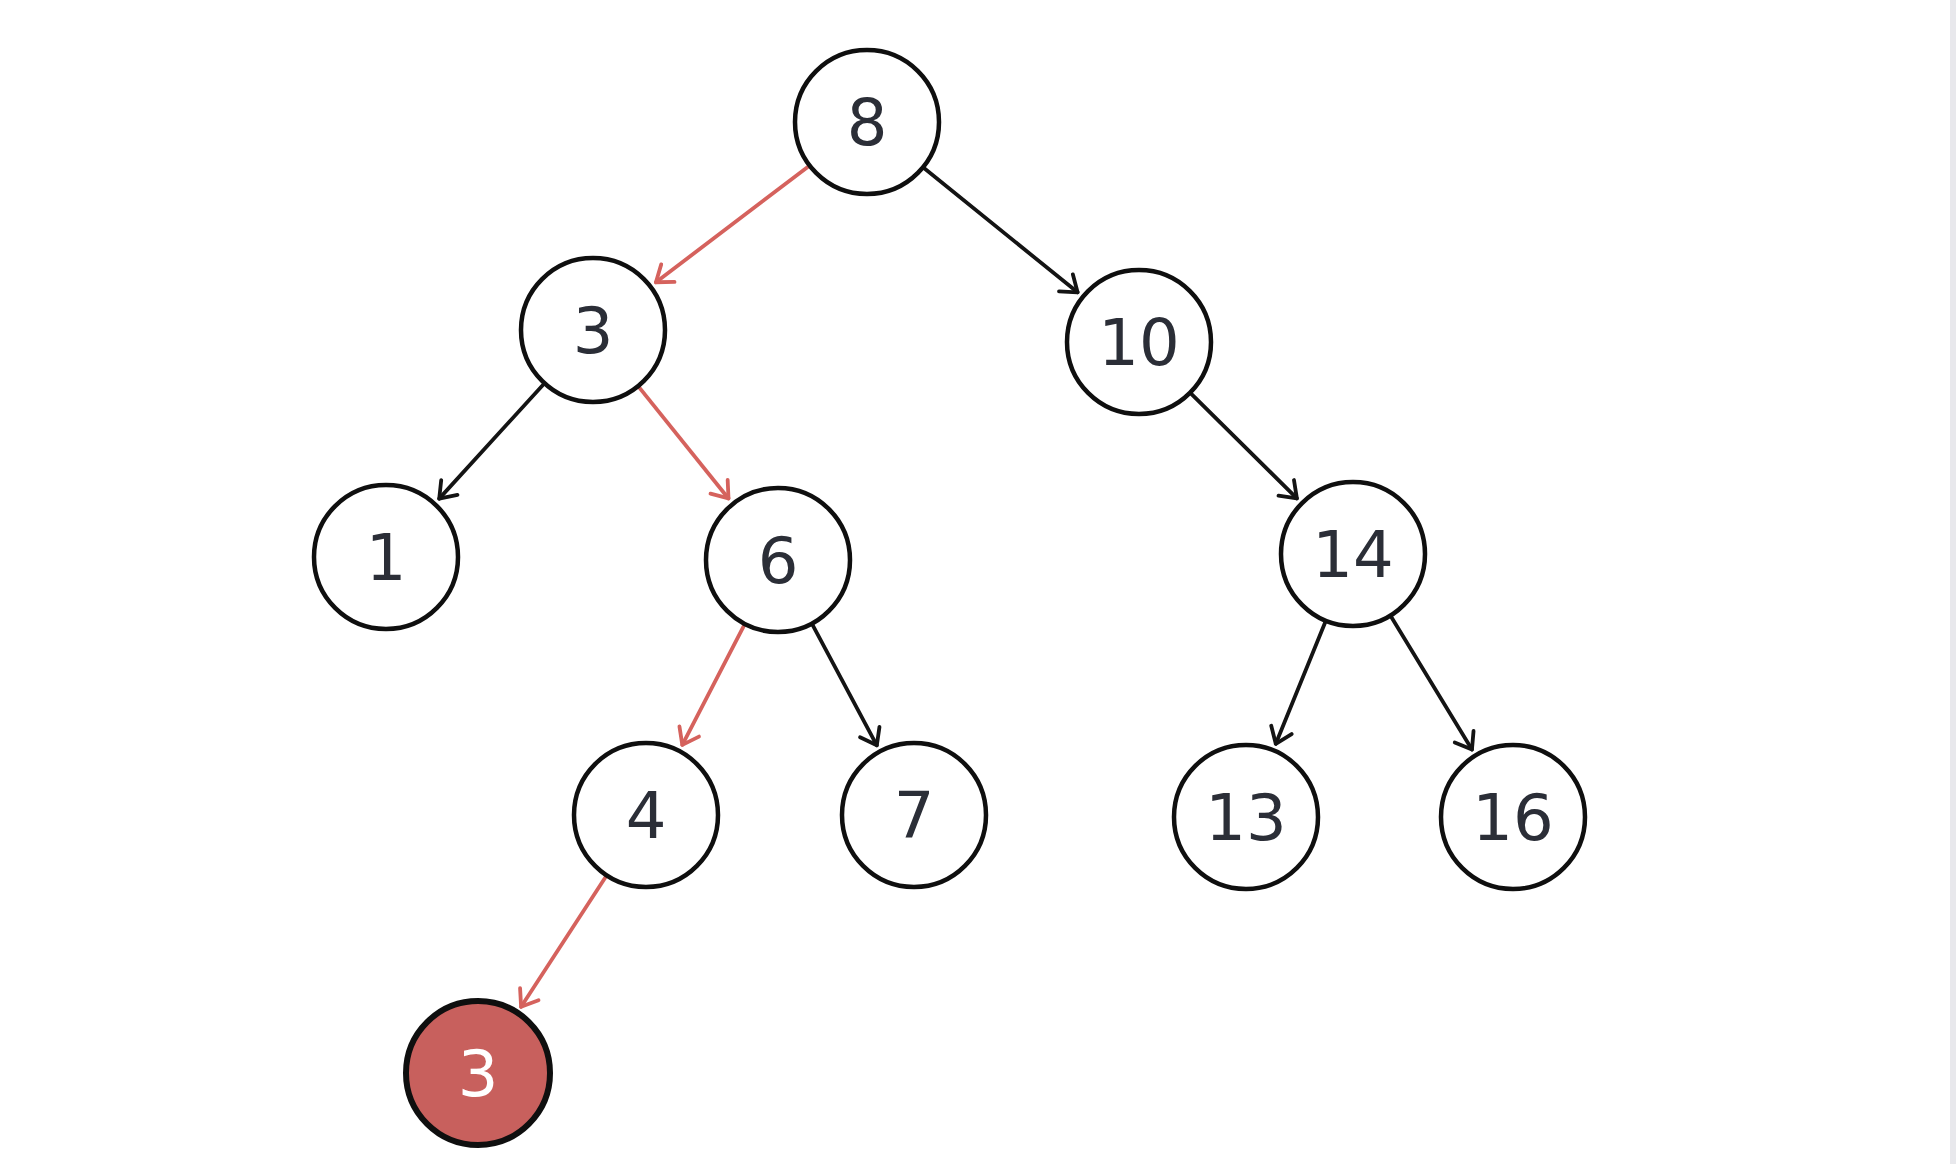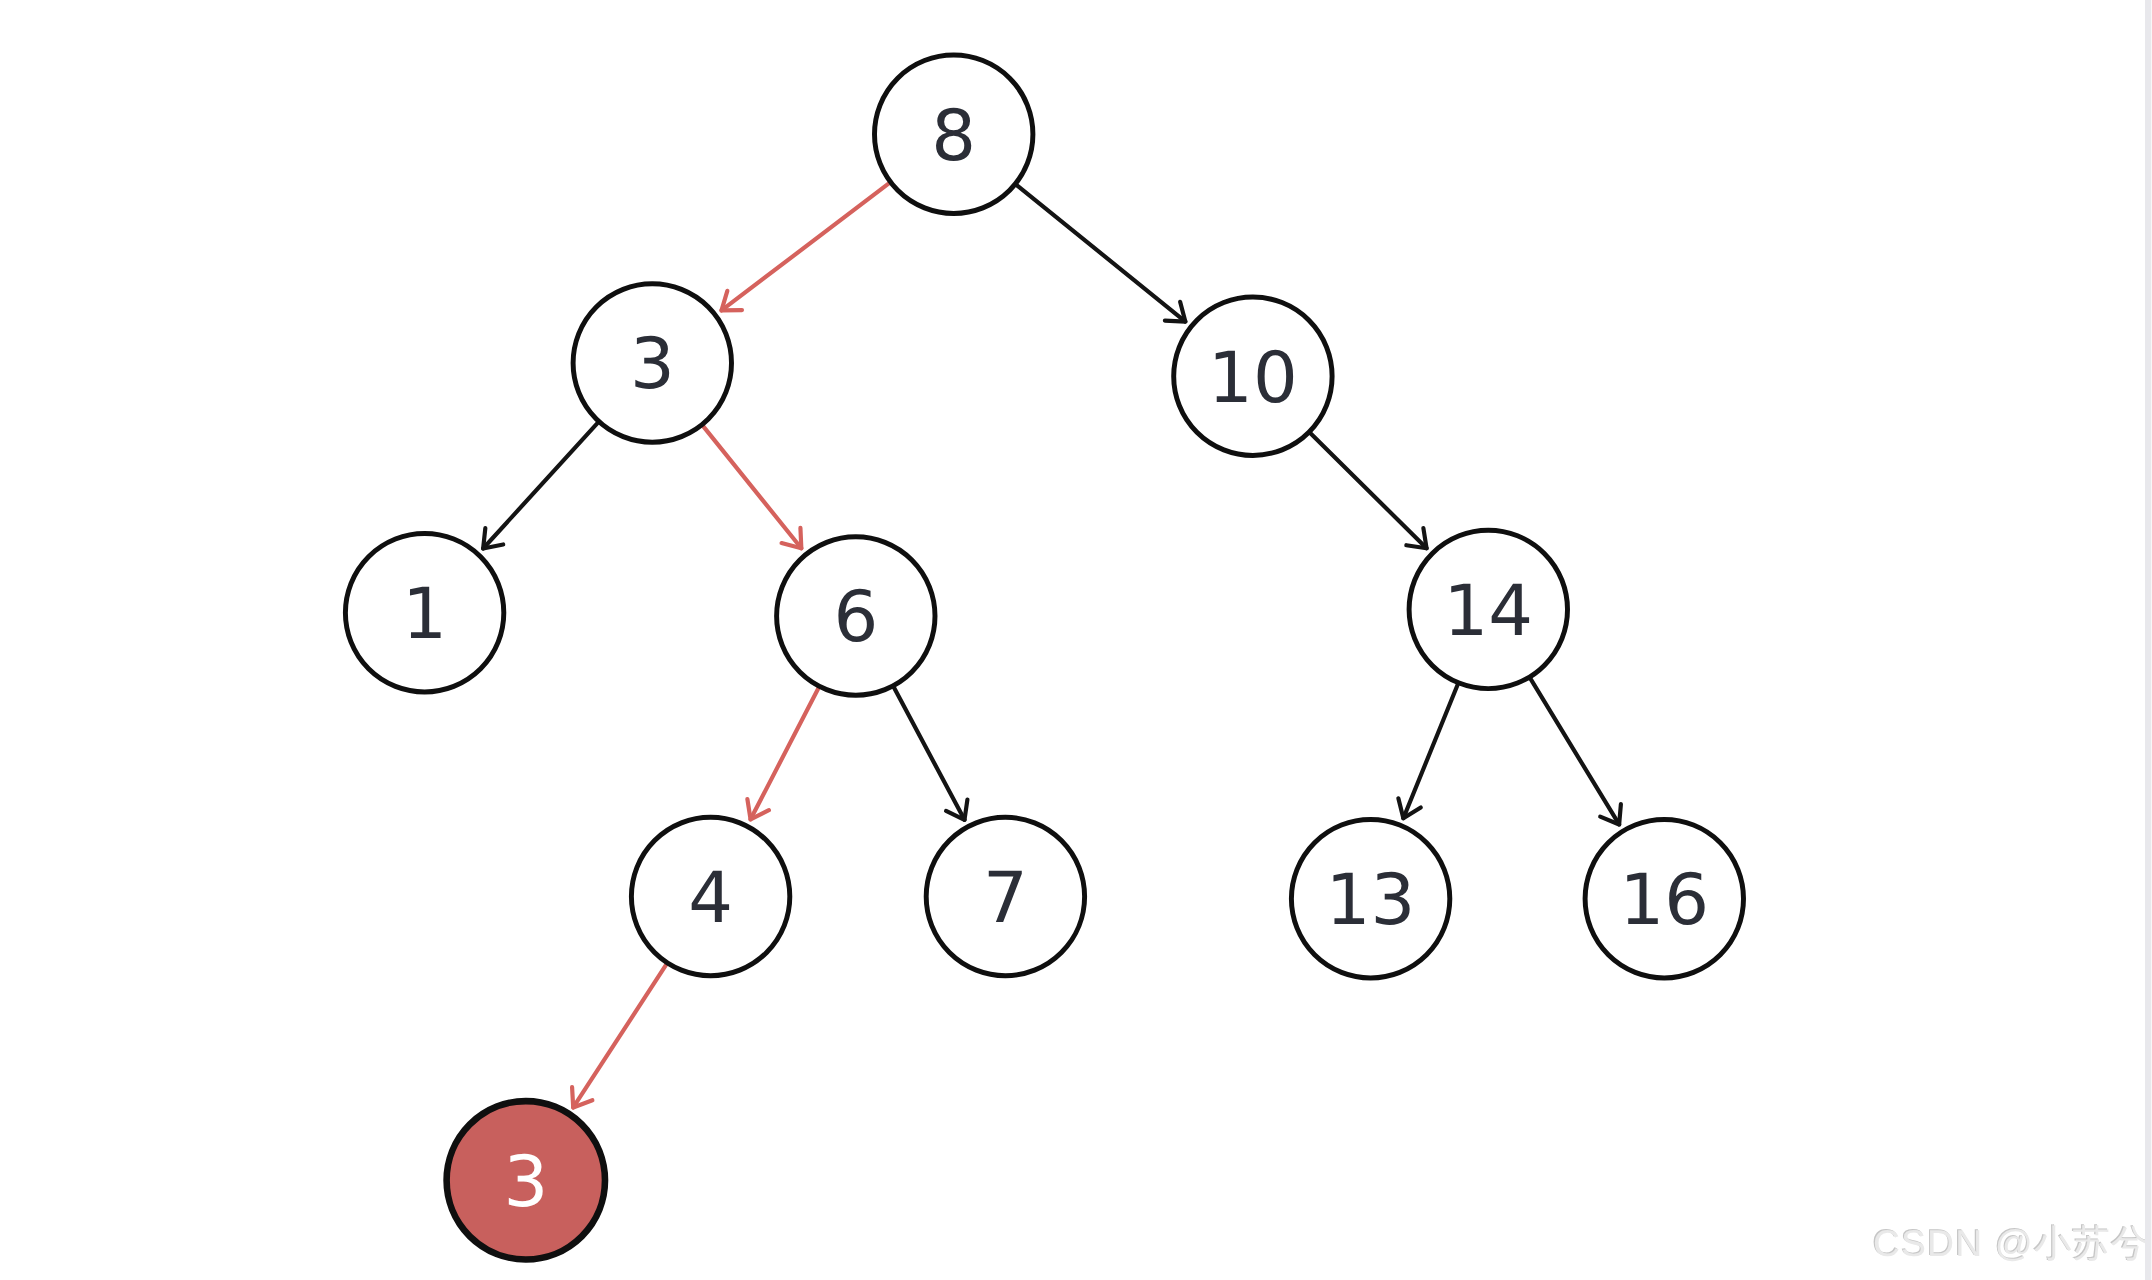--- a/index.html
+++ b/index.html
@@ -109,16 +109,15 @@
       <g>
         <circle cx="1513" cy="817" r="72" fill="#ffffff" stroke="#0f0f0f" stroke-width="4.5"></circle>
         <text x="1513" y="817" text-anchor="middle" dy="0.36em" font-size="64" fill="#2b2e37" class="node-label">16</text>
       </g>
       <g>
         <circle cx="478" cy="1073" r="72" fill="#c8605d" stroke="#0f0f0f" stroke-width="6"></circle>
         <text x="478" y="1073" text-anchor="middle" dy="0.36em" font-size="64" fill="#ffffff" class="node-label">3</text>
       </g>
     </svg>
 
-  <div class="watermark">CSDN @小苏兮</div>
 
   <div class="right-strip"></div>
 </div>
 
 </body></html>

